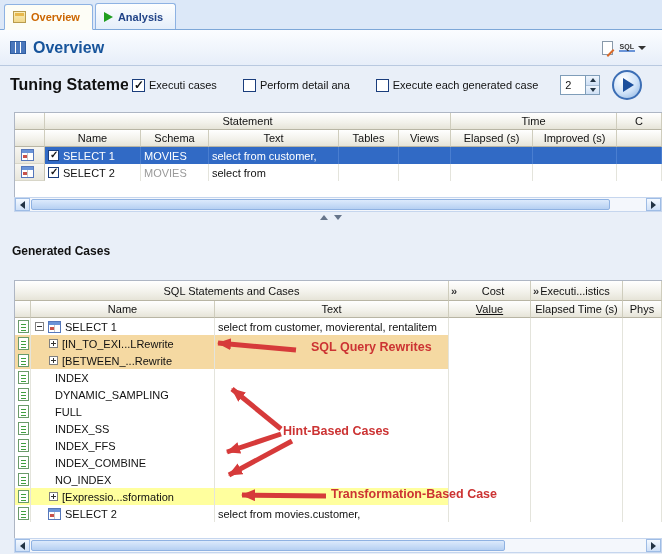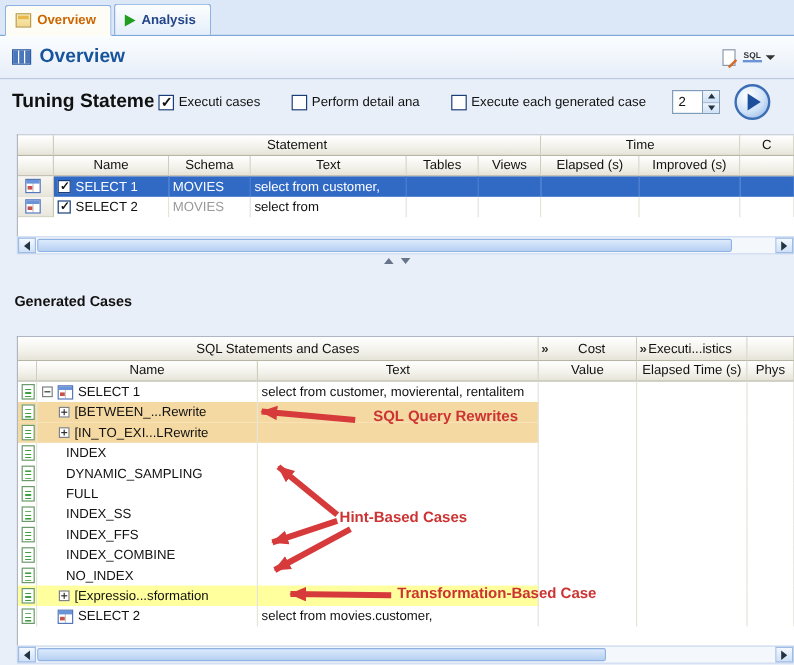--- a/index.html
+++ b/index.html
@@ -89,21 +89,21 @@
   
   .c0{width:30px;flex:none;} .c1{width:96px;flex:none;} .c2{width:68px;flex:none;}
   .c3{width:130px;flex:none;} .c4{width:60px;flex:none;} .c5{width:52px;flex:none;}
   .c6{width:82px;flex:none;} .c7{width:84px;flex:none;} .c8{flex:1;min-width:0;}
   .gstat{width:406px;flex:none;} .gtime{width:166px;flex:none;}
   .t1row.selected .cell { background:#316ac5; color:#fff; border-right-color:#4a7ed0; }
   .dim { color:#9a9a9a; }
 
   
   .d0{width:16px;flex:none;} .d1{width:184px;flex:none;} .d2{width:234px;flex:none;}
-  .d3{width:82px;flex:none;} .d4{width:92px;flex:none;} .d5{flex:1;min-width:0;}
+  .d3{width:82px;flex:none;text-decoration:underline;} .d4{width:92px;flex:none;} .d5{flex:1;min-width:0;}
   .g1{width:434px;flex:none;} .g2{width:82px;flex:none;justify-content:flex-start;padding:0 2px;}
   .g3{width:92px;flex:none;justify-content:flex-start;padding:0 2px;} .g4{flex:1;min-width:0;}
   .t2hgroup .hcell, .t2hgroup { height:20px; }
   .chev { font-weight:bold; color:#333; margin-right:1px; }
   .glabel { margin:16px auto; }
   .rw-bg { background:#f5d9a2; }
   .tf-bg { background:#ffff9e; }
 
   .lvl0 { padding-left:4px; } .lvl1 { padding-left:18px; } .lvl2 { padding-left:24px; }
   .exp { width:9px; height:9px; border:1px solid #808080; background:#fff; flex:none;
@@ -318,35 +318,35 @@
     <div class="cell d4"></div>
     <div class="cell d5"></div>
   </div>
 
   <div class="trow">
     <div class="cell d0 rw-bg">
         <span class="docicon"></span>
       </div>
     <div class="cell d1 lvl1 rw-bg">
       <span class="exp plus"></span>
-      <span>[BETWEEN_...Rewrite</span>
+      <span>[IN_TO_EXI...LRewrite</span>
     </div>
     <div class="cell d2 rw-bg"></div>
     <div class="cell d3"></div>
     <div class="cell d4"></div>
     <div class="cell d5"></div>
   </div>
 
   <div class="trow">
     <div class="cell d0 rw-bg">
         <span class="docicon"></span>
       </div>
     <div class="cell d1 lvl1 rw-bg">
       <span class="exp plus"></span>
-      <span>[IN_TO_EXI...LRewrite</span>
+      <span>[BETWEEN_...Rewrite</span>
     </div>
     <div class="cell d2 rw-bg"></div>
     <div class="cell d3"></div>
     <div class="cell d4"></div>
     <div class="cell d5"></div>
   </div>
 
   <div class="trow">
     <div class="cell d0">
         <span class="docicon"></span>

